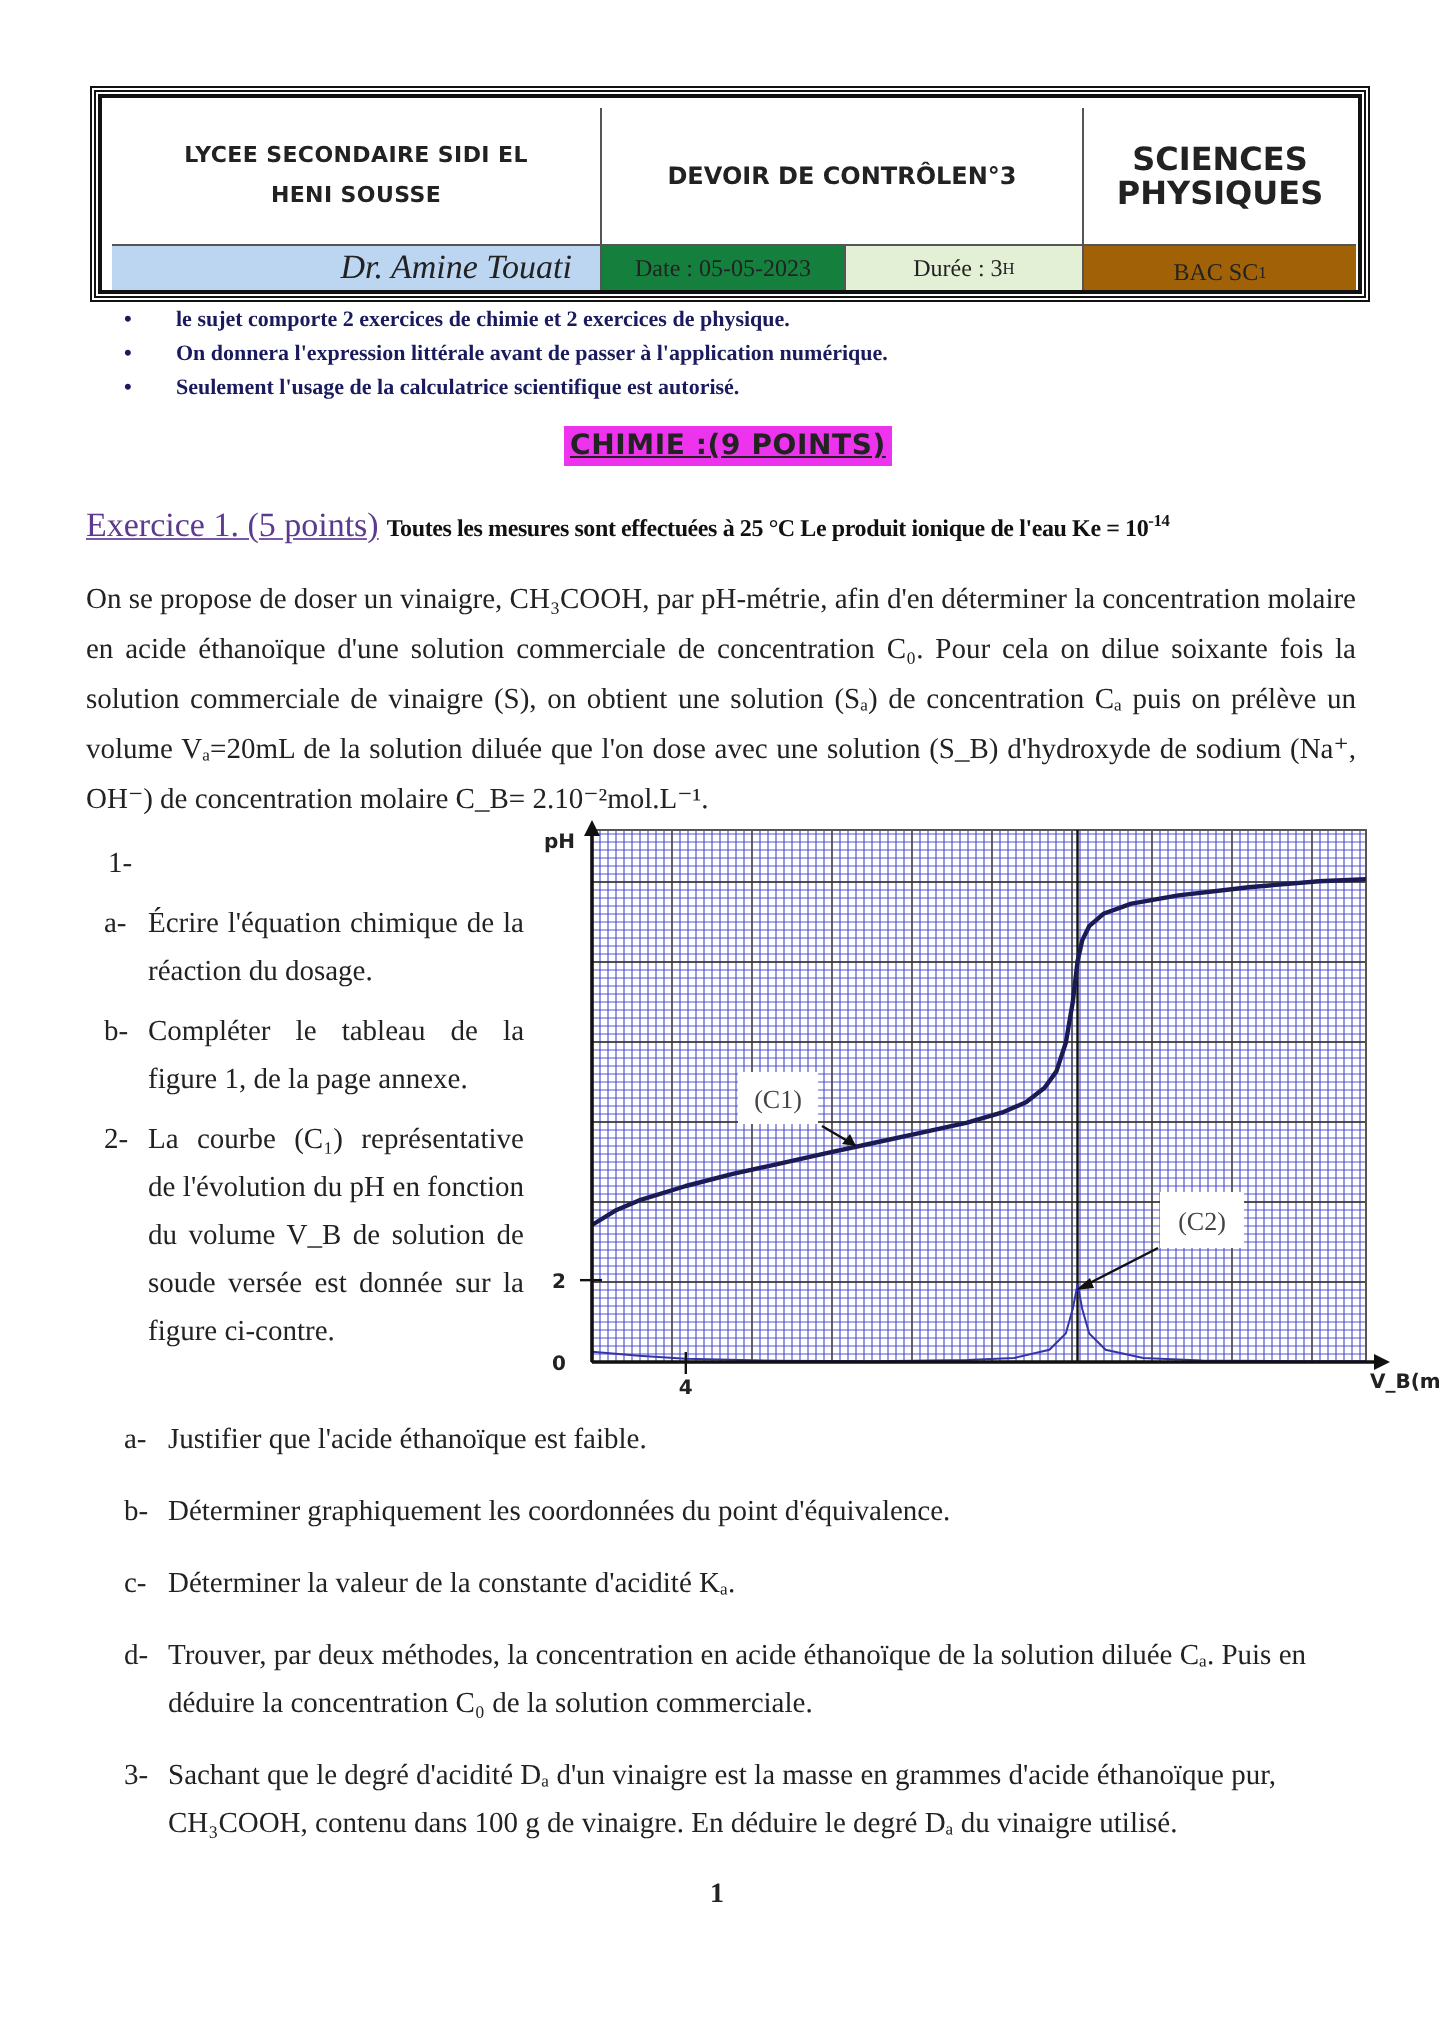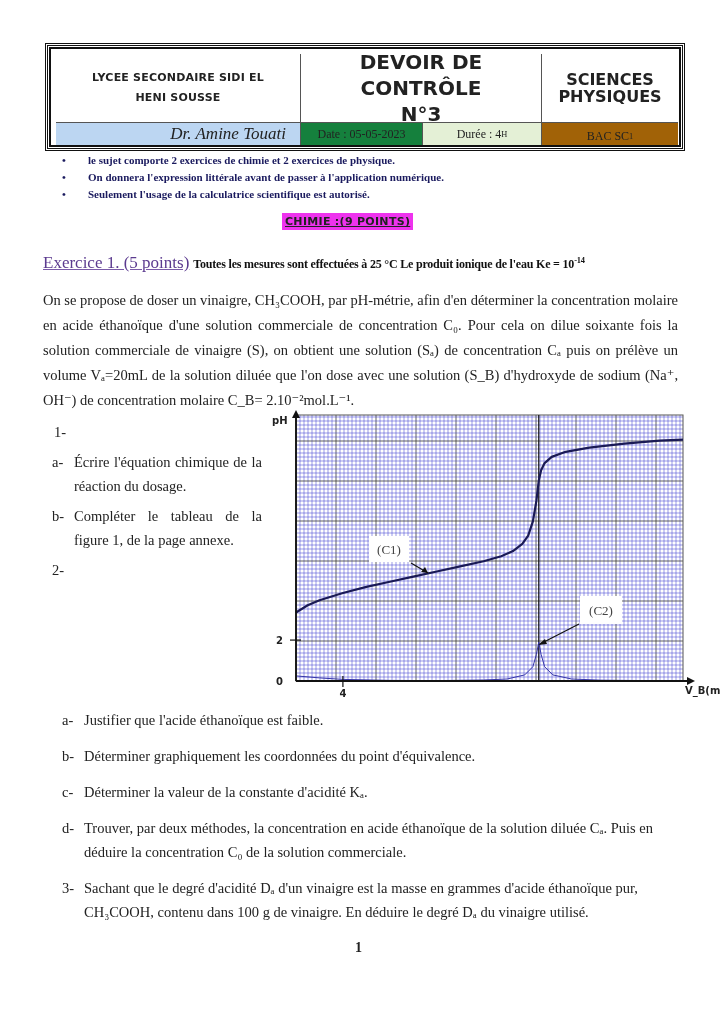--- a/index.html
+++ b/index.html
@@ -4,31 +4,31 @@
 <style>
   html, body { margin: 0; padding: 0; background: #ffffff; }
   body { width: 720px; height: 1017px; position: relative; overflow: hidden; font-family: "Liberation Serif", "DejaVu Serif", serif; color: #222; }
   .header-box { position: absolute; left: 45px; top: 43px; width: 640px; height: 108px; border: 3px double #111; outline: 2px solid #111; outline-offset: -6px; box-sizing: border-box; }
   .header-inner { position: absolute; left: 8px; top: 8px; right: 8px; bottom: 8px; }
   .hcell { position: absolute; box-sizing: border-box; display: flex; align-items: center; justify-content: center; text-align: center; }
   .comic { font-family: "DejaVu Sans", sans-serif; font-weight: bold; text-transform: uppercase; }
   .vline { position: absolute; width: 1px; background: #555; }
   .hline { position: absolute; height: 1px; background: #555; }
   .school { left: 0; top: 0; width: 244px; height: 68px; font-size: 11px; line-height: 20px; letter-spacing: 0.2px; justify-content: center; }
-  .devoir { left: 245px; top: 0; width: 240px; height: 68px; flex-direction: column; font-size: 20px; line-height: 26px; }
+  .devoir { left: 245px; top: 0; width: 240px; height: 68px; font-size: 12px; line-height: 26px; }
   .sciences { left: 486px; top: 0; width: 136px; height: 68px; font-size: 16px; line-height: 17px; flex-direction: column; }
   .author { left: 0; top: 69px; width: 244px; height: 22px; background: #bcd6f2; font-style: italic; font-size: 17px; justify-content: flex-end; padding-right: 14px; }
   .date { left: 245px; top: 69px; width: 121px; height: 22px; background: #15803d; font-size: 12px; }
   .duree { left: 367px; top: 69px; width: 118px; height: 22px; background: #e4f0d6; font-size: 12px; }
   .bac { left: 486px; top: 69px; width: 136px; height: 22px; background: #a16207; font-size: 12px; padding-top: 4px; }
   sup, sub { font-size: 70%; }
   .bullets { position: absolute; left: 62px; top: 152px; margin: 0; padding: 0; list-style: none; font-size: 11px; font-weight: bold; color: #1a1a5e; line-height: 17px; }
   .bullets li { position: relative; padding-left: 26px; }
   .bullets li::before { content: "\2022"; position: absolute; left: 0; top: 0; font-size: 11px; }
-  .chimie { position: absolute; left: 282px; top: 213px; background: #ee33ee; font-family: "DejaVu Sans", sans-serif; font-weight: bold; font-size: 11px; text-decoration: underline; padding: 2px 3px; color: #222; letter-spacing: 0.3px; }
+  .chimie { position: absolute; left: 282px; top: 213px; background: #ee33ee; font-family: "DejaVu Sans", sans-serif; font-weight: bold; font-size: 14px; text-decoration: underline; padding: 2px 3px; color: #222; letter-spacing: 0.3px; }
   .exo-title { position: absolute; left: 43px; top: 253px; white-space: nowrap; }
   .exo-title .t1 { color: #5b3a8f; font-size: 17px; text-decoration: underline; text-decoration-color: #7a5aa8; }
   .exo-title .t2 { font-size: 12px; font-weight: bold; color: #111; letter-spacing: -0.2px; }
   .para { position: absolute; left: 43px; top: 288px; width: 635px; font-size: 14.5px; line-height: 25px; text-align: justify; color: #222; }
   .para p { margin: 0; }
   .q { position: absolute; font-size: 14.5px; line-height: 24px; color: #222; }
   .left-q { left: 52px; width: 210px; text-align: justify; }
   .item { position: relative; padding-left: 22px; margin-bottom: 6px; }
   .item .lbl { position: absolute; left: 0; top: 0; }
   .graph { position: absolute; left: 268px; top: 410px; width: 452px; height: 290px; }
@@ -57,21 +57,21 @@
     <div class="vline" style="left:485px;top:0;height:91px;"></div>
     <div class="hcell comic sciences">
       <div>SCIENCES</div>
       <div>PHYSIQUES</div>
     </div>
     <div class="hline" style="left:0;top:68px;width:622px;"></div>
     <div class="hcell author">Dr. Amine Touati</div>
     <div class="hcell date">Date : 05-05-2023</div>
     <div class="vline" style="left:366px;top:69px;height:22px;"></div>
     <div class="hcell duree">
-        <span>Durée : 4</span>
+        <span>Durée : 3</span>
         <sup>H</sup>
       </div>
     <div class="hcell bac">
         <span>BAC SC</span>
         <sub>1</sub>
       </div>
   </div>
 </div>
 
 <ul class="bullets">
@@ -96,20 +96,21 @@
   <div class="item">
     <span class="lbl">a-</span>
     <span>Écrire l'équation chimique de la réaction du dosage.</span>
   </div>
   <div class="item">
     <span class="lbl">b-</span>
     <span>Compléter le tableau de la figure 1, de la page annexe.</span>
   </div>
   <div class="item">
     <span class="lbl">2-</span>
+    <span>La courbe (C₁) représentative de l'évolution du pH en fonction du volume V_B de solution de soude versée est donnée sur la figure ci-contre.</span>
   </div>
 </div>
 
 <svg class="graph" viewBox="0 0 452 290" xmlns="http://www.w3.org/2000/svg">
   <g id="grid">
       <rect x="28" y="5" width="387" height="266" fill="#ffffff"></rect>
       <line x1="28" y1="5" x2="28" y2="271" stroke="#333" stroke-width="0.9" opacity="0.85"></line>
       <line x1="32" y1="5" x2="32" y2="271" stroke="#3a3acc" stroke-width="0.6" opacity="0.85"></line>
       <line x1="36" y1="5" x2="36" y2="271" stroke="#3a3acc" stroke-width="0.6" opacity="0.85"></line>
       <line x1="40" y1="5" x2="40" y2="271" stroke="#3a3acc" stroke-width="0.6" opacity="0.85"></line>

